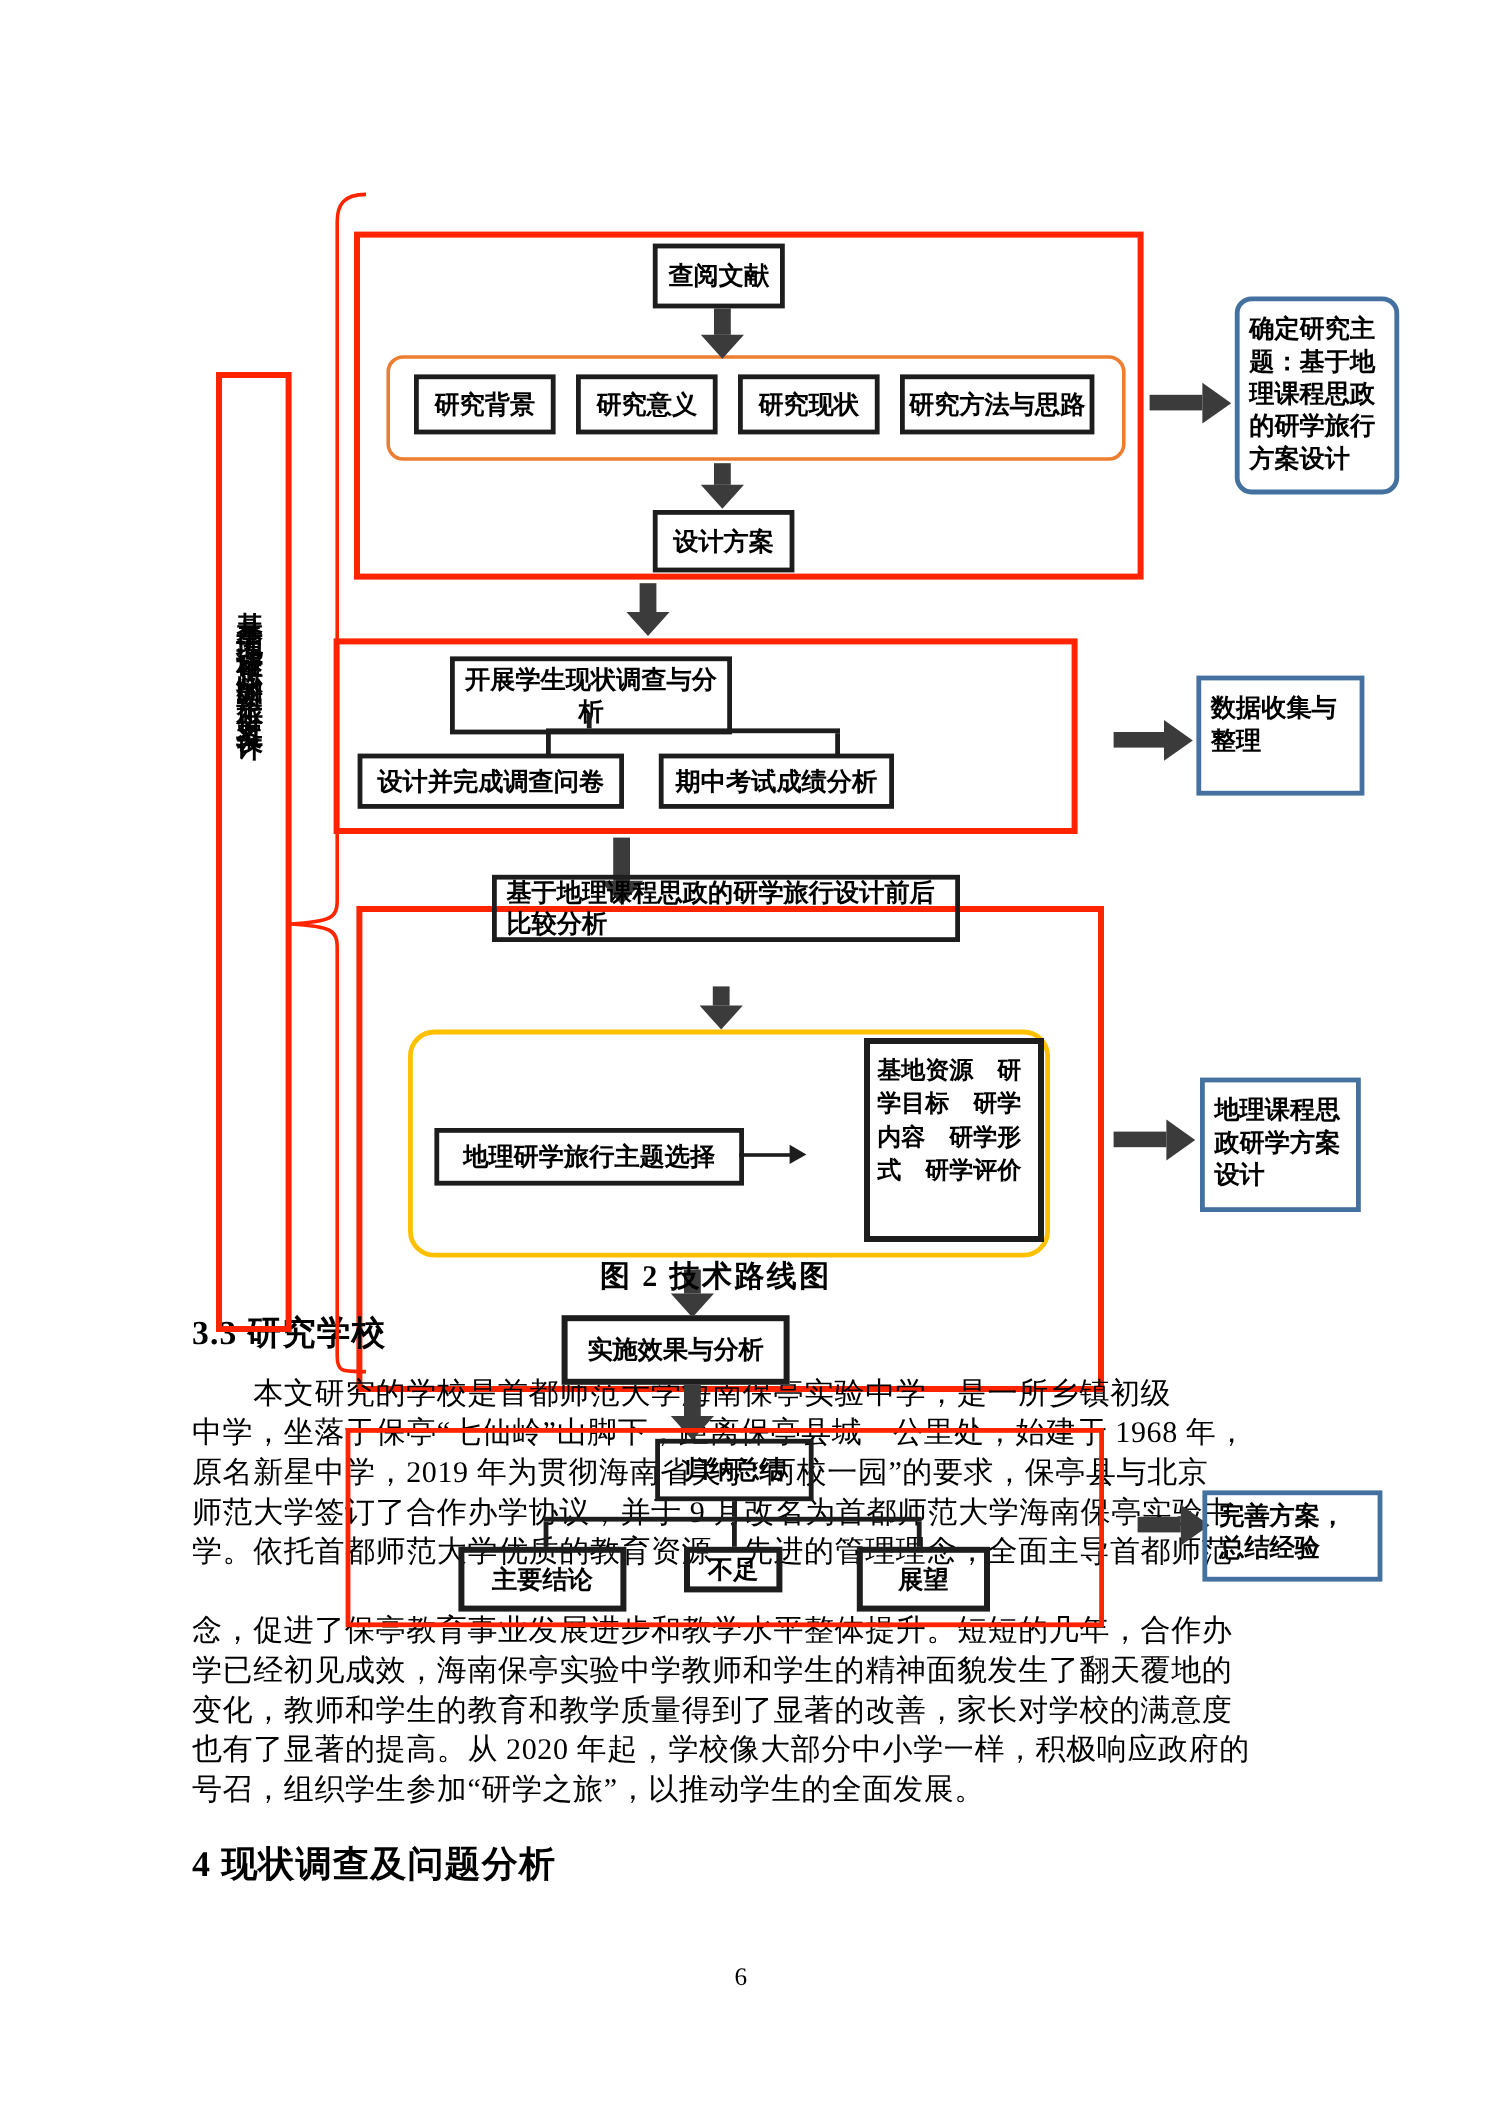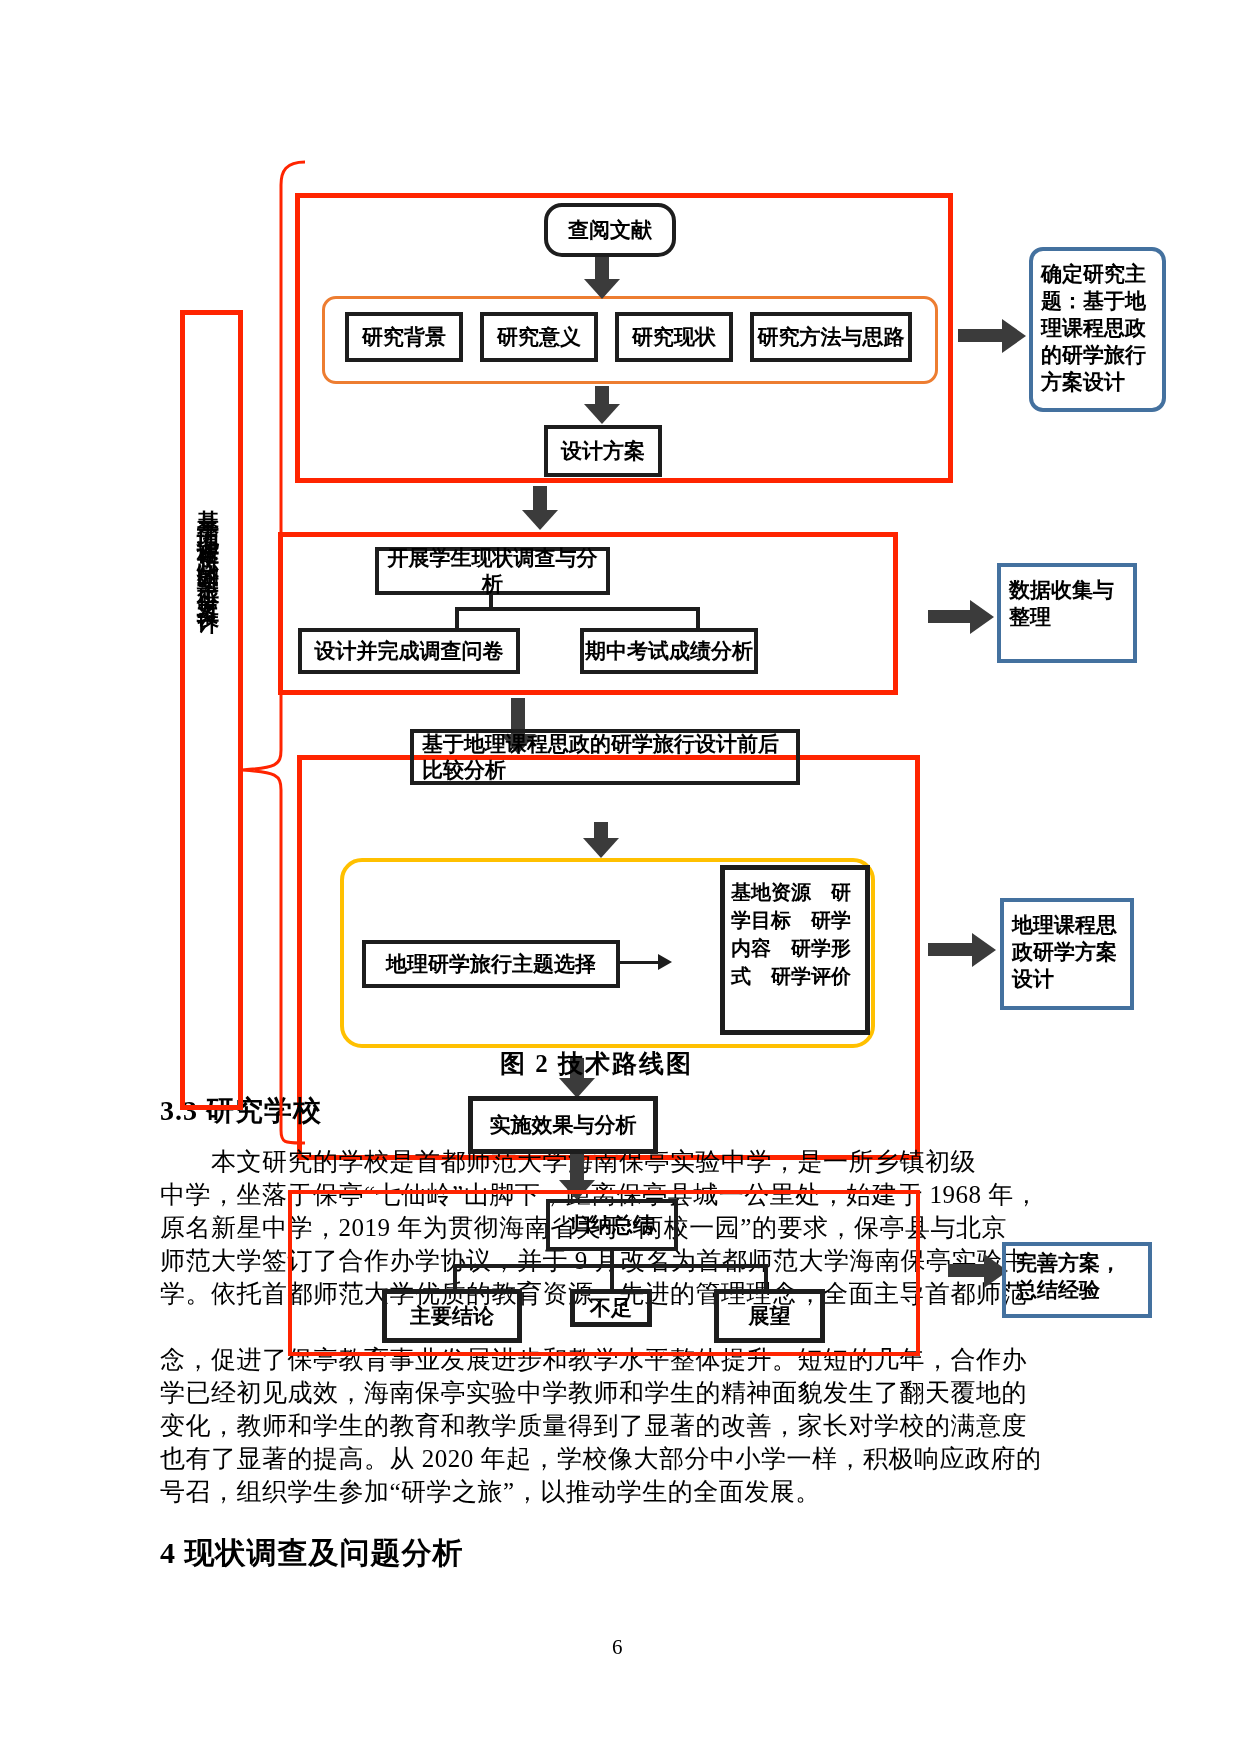--- a/index.html
+++ b/index.html
@@ -52,21 +52,21 @@
 <div id="canvas">
 
   <div class="abs rframe" style="left:180px;top:310px;width:63px;height:800px;z-index:5;"></div>
   <div class="abs vside" style="left:197px;top:492px;">基基于地理课程思政的研学旅行方案设计</div>
 
   <svg class="brace" style="left:228px;top:155px;width:84px;height:1000px;" viewBox="0 0 84 1000">
     <path d="M77,7 C58,7 53,16 53,30 L53,595 C53,610 48,613 14,615 C48,617 53,620 53,635 L53,975 C53,989 58,988 77,988"></path>
   </svg>
 
   <div class="abs rframe" style="left:295px;top:193px;width:658px;height:290px;"></div>
-  <div class="abs fbox" style="left:544px;top:203px;width:132px;height:54px;border-radius:18px;">查阅文献</div>
+  <div class="abs fbox" style="left:544px;top:203px;width:110px;height:54px;">查阅文献</div>
   <div class="abs sh" style="left:595px;top:257px;width:14px;height:22px;"></div>
   <div class="abs ah-d" style="left:584px;top:279px;"></div>
 
   <div class="abs oframe" style="left:322px;top:296px;width:616px;height:88px;"></div>
   <div class="abs fbox" style="left:345px;top:312px;width:118px;height:50px;">研究背景</div>
   <div class="abs fbox" style="left:480px;top:312px;width:118px;height:50px;">研究意义</div>
   <div class="abs fbox" style="left:615px;top:312px;width:118px;height:50px;">研究现状</div>
   <div class="abs fbox" style="left:750px;top:312px;width:162px;height:50px;">研究方法与思路</div>
 
   <div class="abs sh" style="left:595px;top:386px;width:14px;height:18px;"></div>
@@ -74,27 +74,27 @@
   <div class="abs fbox" style="left:544px;top:425px;width:118px;height:52px;">设计方案</div>
 
   <div class="abs sh" style="left:958px;top:329px;width:44px;height:13px;"></div>
   <div class="abs ah-r" style="left:1002px;top:319px;"></div>
   <div class="abs bbox" style="left:1029px;top:247px;width:137px;height:165px;border-radius:14px;">确定研究主题：基于地理课程思政的研学旅行方案设计</div>
 
   <div class="abs sh" style="left:533px;top:486px;width:14px;height:24px;"></div>
   <div class="abs ah-d" style="left:522px;top:510px;"></div>
 
   <div class="abs rframe" style="left:278px;top:532px;width:620px;height:163px;"></div>
-  <div class="abs fbox" style="left:375px;top:547px;width:235px;height:48px;">开展学生现状调查与分析</div>
+  <div class="abs fbox" style="left:375px;top:547px;width:235px;height:65px;">开展学生现状调查与分析</div>
   <div class="abs ln" style="left:489px;top:595px;width:4px;height:12px;"></div>
   <div class="abs ln" style="left:455px;top:607px;width:245px;height:4px;"></div>
   <div class="abs ln" style="left:455px;top:611px;width:4px;height:18px;"></div>
   <div class="abs ln" style="left:696px;top:611px;width:4px;height:18px;"></div>
   <div class="abs fbox" style="left:298px;top:628px;width:222px;height:46px;">设计并完成调查问卷</div>
-  <div class="abs fbox" style="left:580px;top:628px;width:178px;height:46px;">期中考试成绩分析</div>
+  <div class="abs fbox" style="left:549px;top:628px;width:196px;height:46px;">期中考试成绩分析</div>
 
   <div class="abs sh" style="left:928px;top:610px;width:42px;height:13px;"></div>
   <div class="abs ah-r" style="left:970px;top:600px;"></div>
   <div class="abs bbox" style="left:997px;top:563px;width:140px;height:100px;">数据收集与整理</div>
 
   <div class="abs sh" style="left:511px;top:698px;width:14px;height:36px;"></div>
   <div class="abs ah-d" style="left:500px;top:734px;"></div>
 
   <div class="abs rframe" style="left:297px;top:755px;width:623px;height:405px;"></div>
   <div class="abs fbox" style="left:410px;top:729px;width:390px;height:56px;justify-content:flex-start;text-align:left;padding:6px 8px;">基于地理课程思政的研学旅行设计前后比较分析</div>

